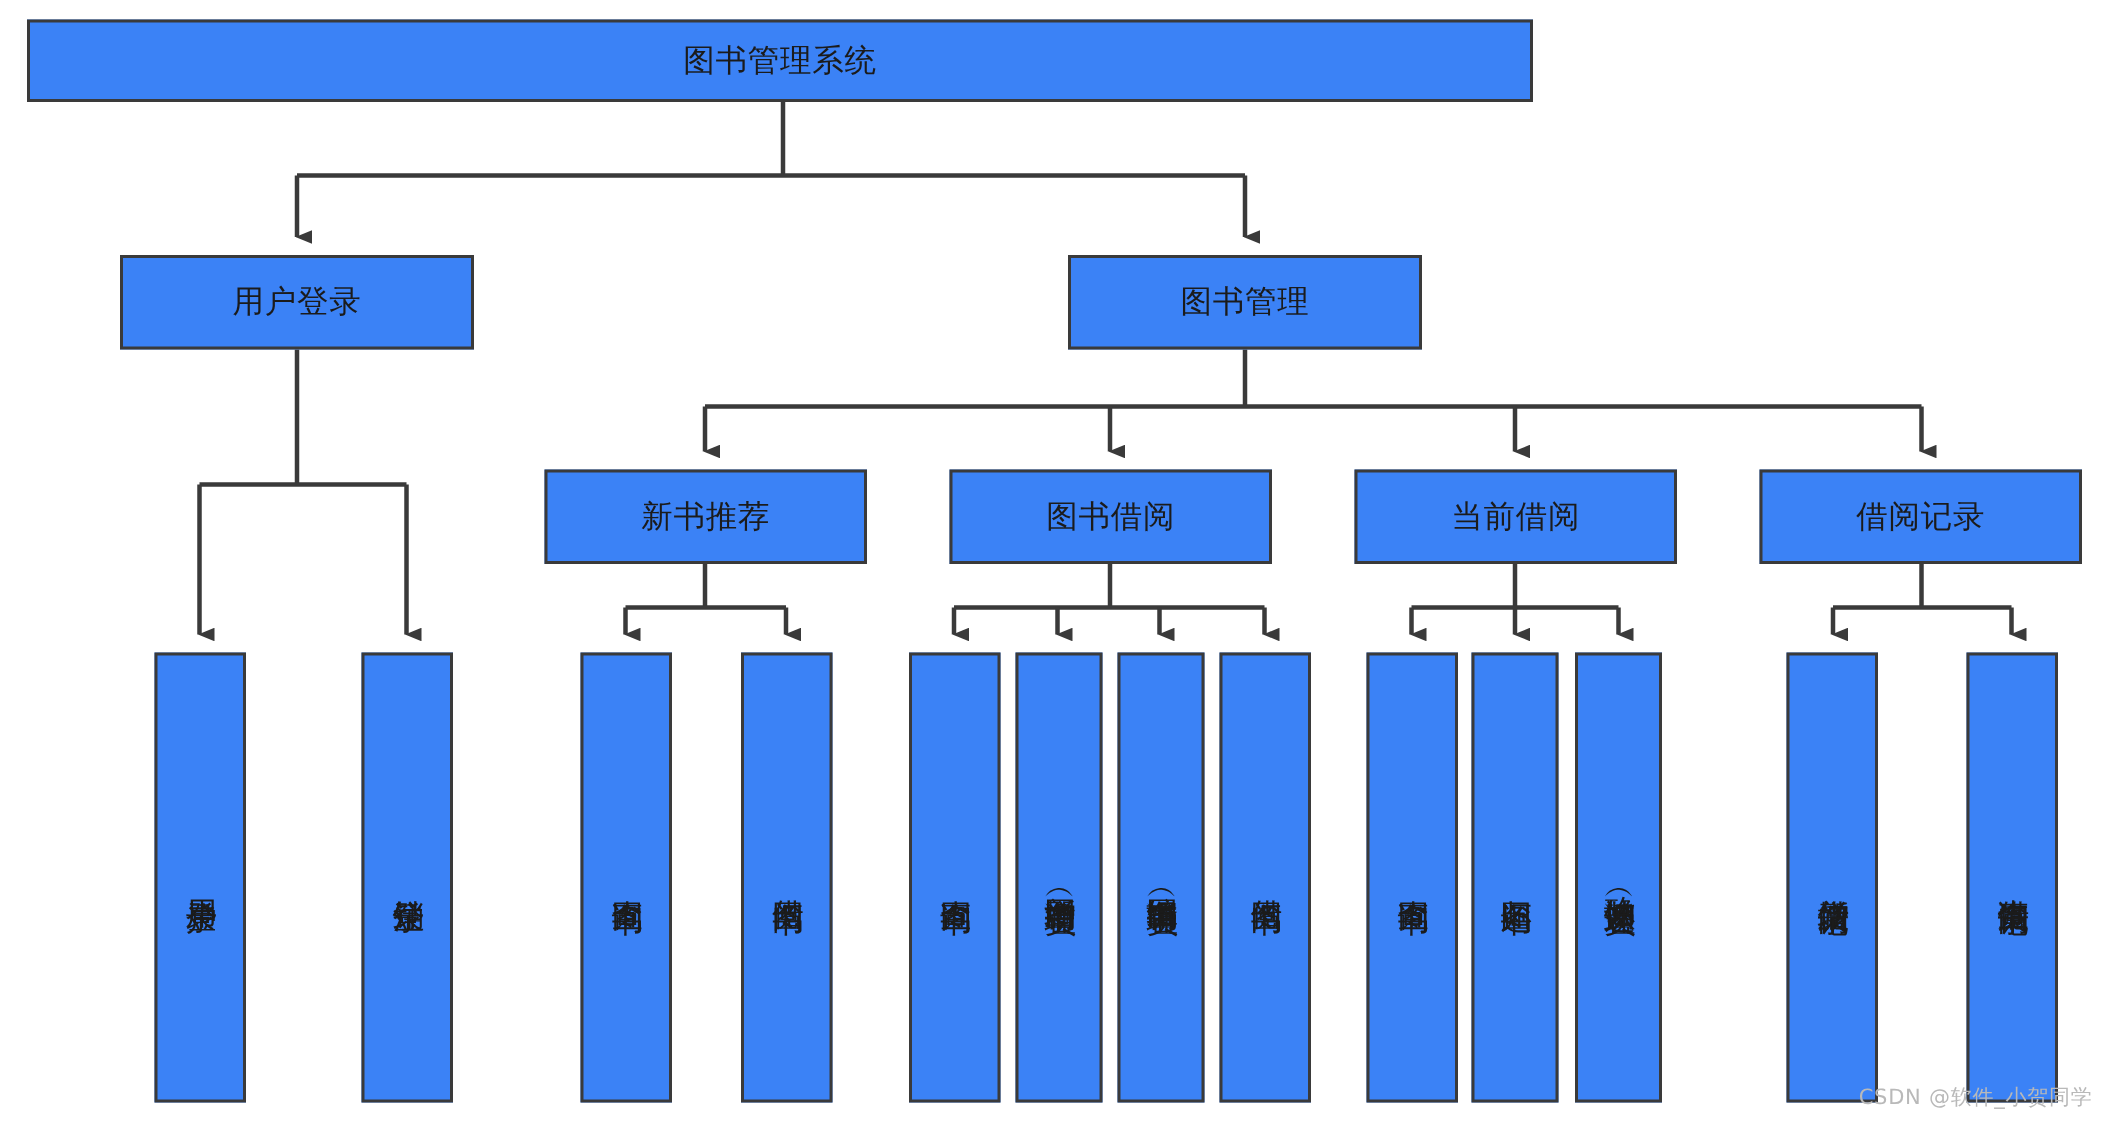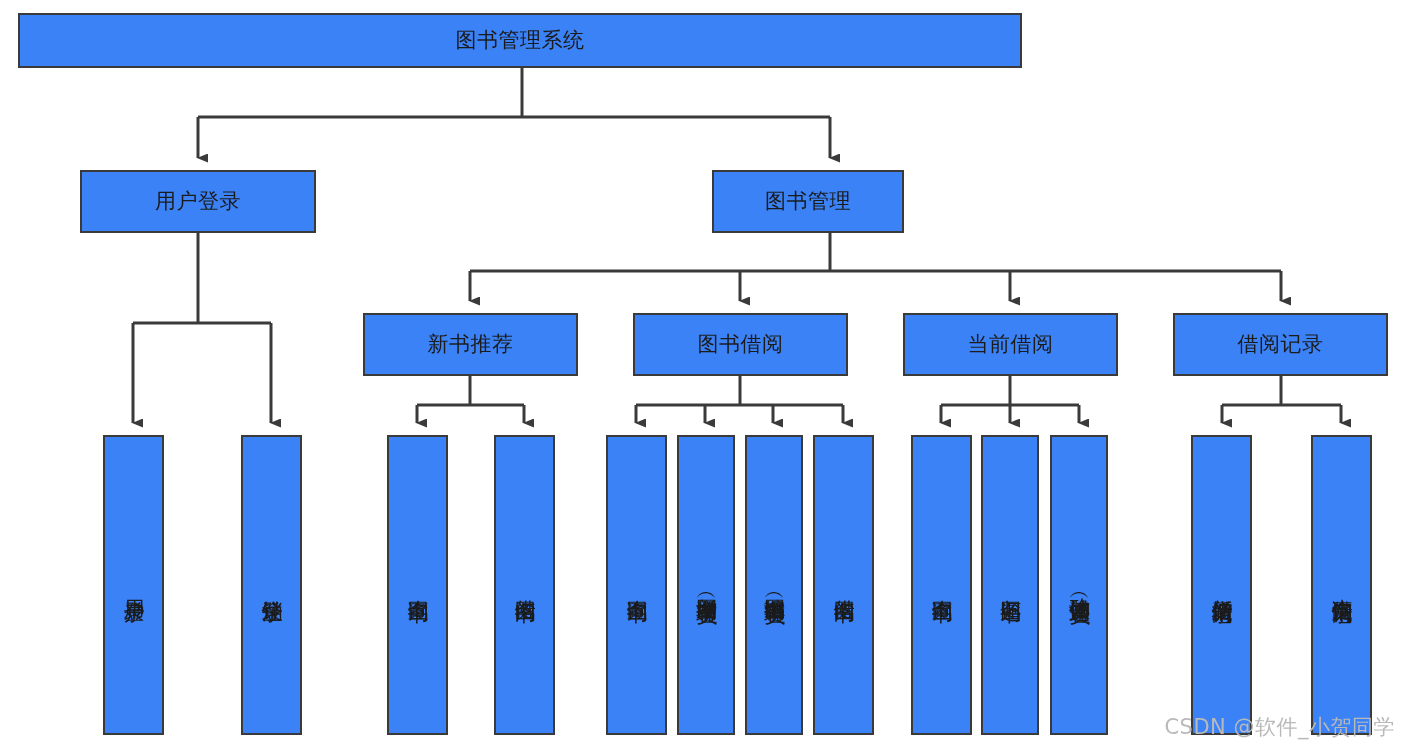--- a/index.html
+++ b/index.html
@@ -52,21 +52,21 @@
     line-height: 1.22;
     letter-spacing: 1px;
     max-height: 270px;
     white-space: normal;
   }
   .watermark {
     position: absolute;
     right: 10px;
     bottom: 6px;
     color: #b9b9b9;
-    font-size: 21px;
+    font-size: 14px;
     letter-spacing: 0.5px;
     white-space: nowrap;
     user-select: none;
   }
 </style>
 </head>
 <body>
 
 <div id="diagram-root">
 
@@ -137,21 +137,21 @@
     </g>
   </svg>
 
   <div class="node-box" style="left:18px; top:13px; width:1004px; height:55px;">
     <span class="node-label">图书管理系统</span>
   </div>
 
   <div class="node-box" style="left:80px; top:170px; width:236px; height:63px;">
     <span class="node-label">用户登录</span>
   </div>
-  <div class="node-box" style="left:712px; top:170px; width:192px; height:63px;">
+  <div class="node-box" style="left:712px; top:170px; width:236px; height:63px;">
     <span class="node-label">图书管理</span>
   </div>
 
   <div class="node-box" style="left:363px; top:313px; width:215px; height:63px;">
     <span class="node-label">新书推荐</span>
   </div>
   <div class="node-box" style="left:633px; top:313px; width:215px; height:63px;">
     <span class="node-label">图书借阅</span>
   </div>
   <div class="node-box" style="left:903px; top:313px; width:215px; height:63px;">

